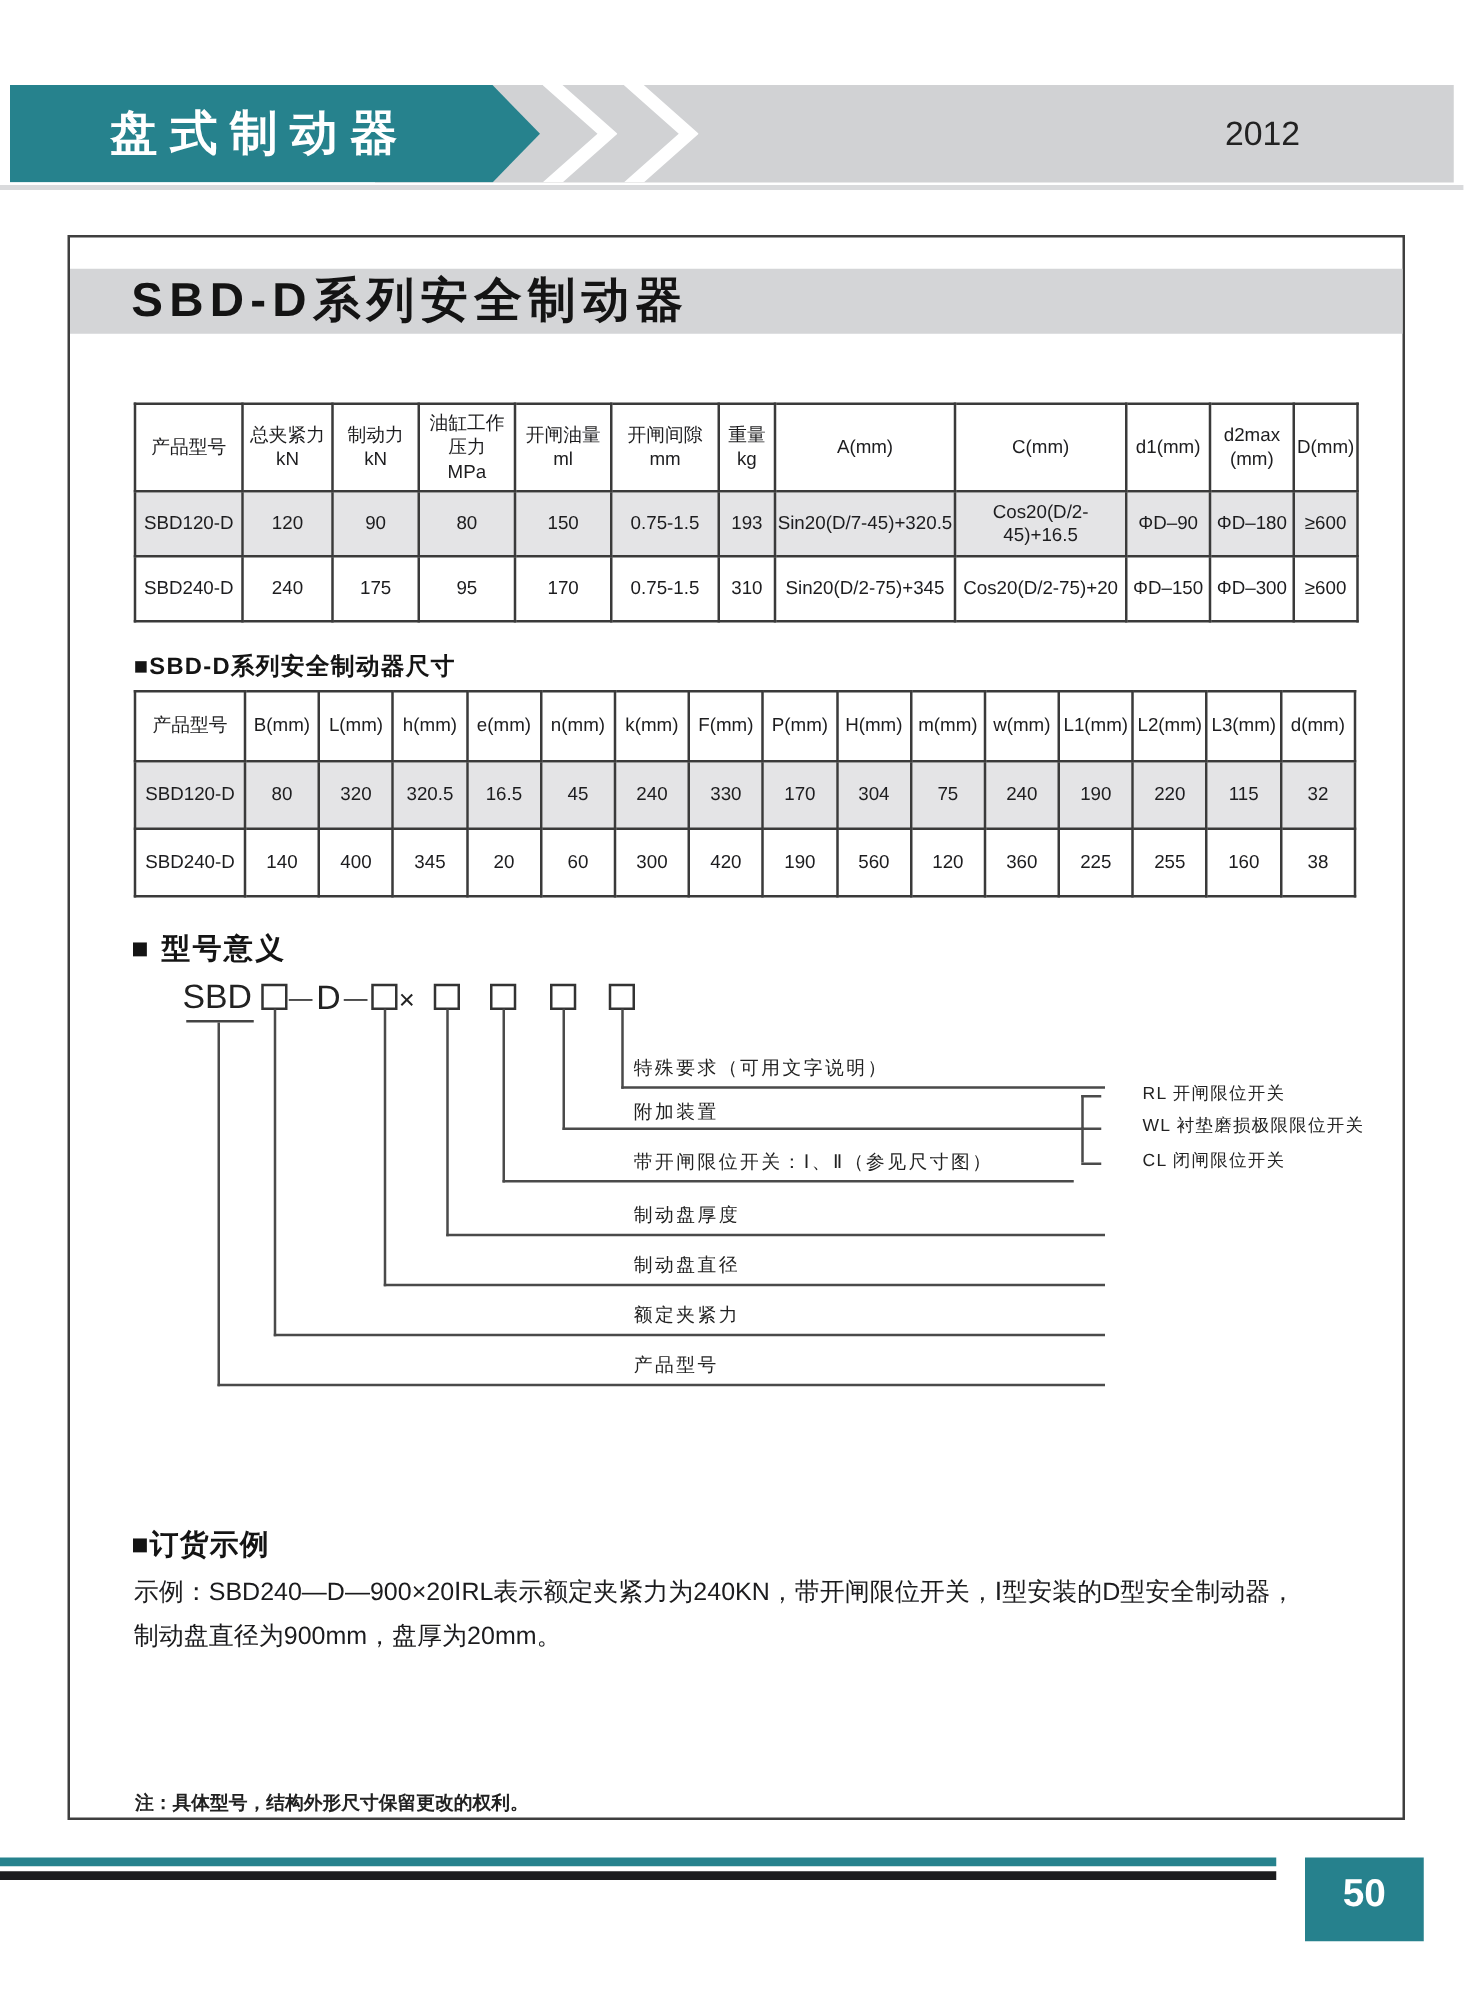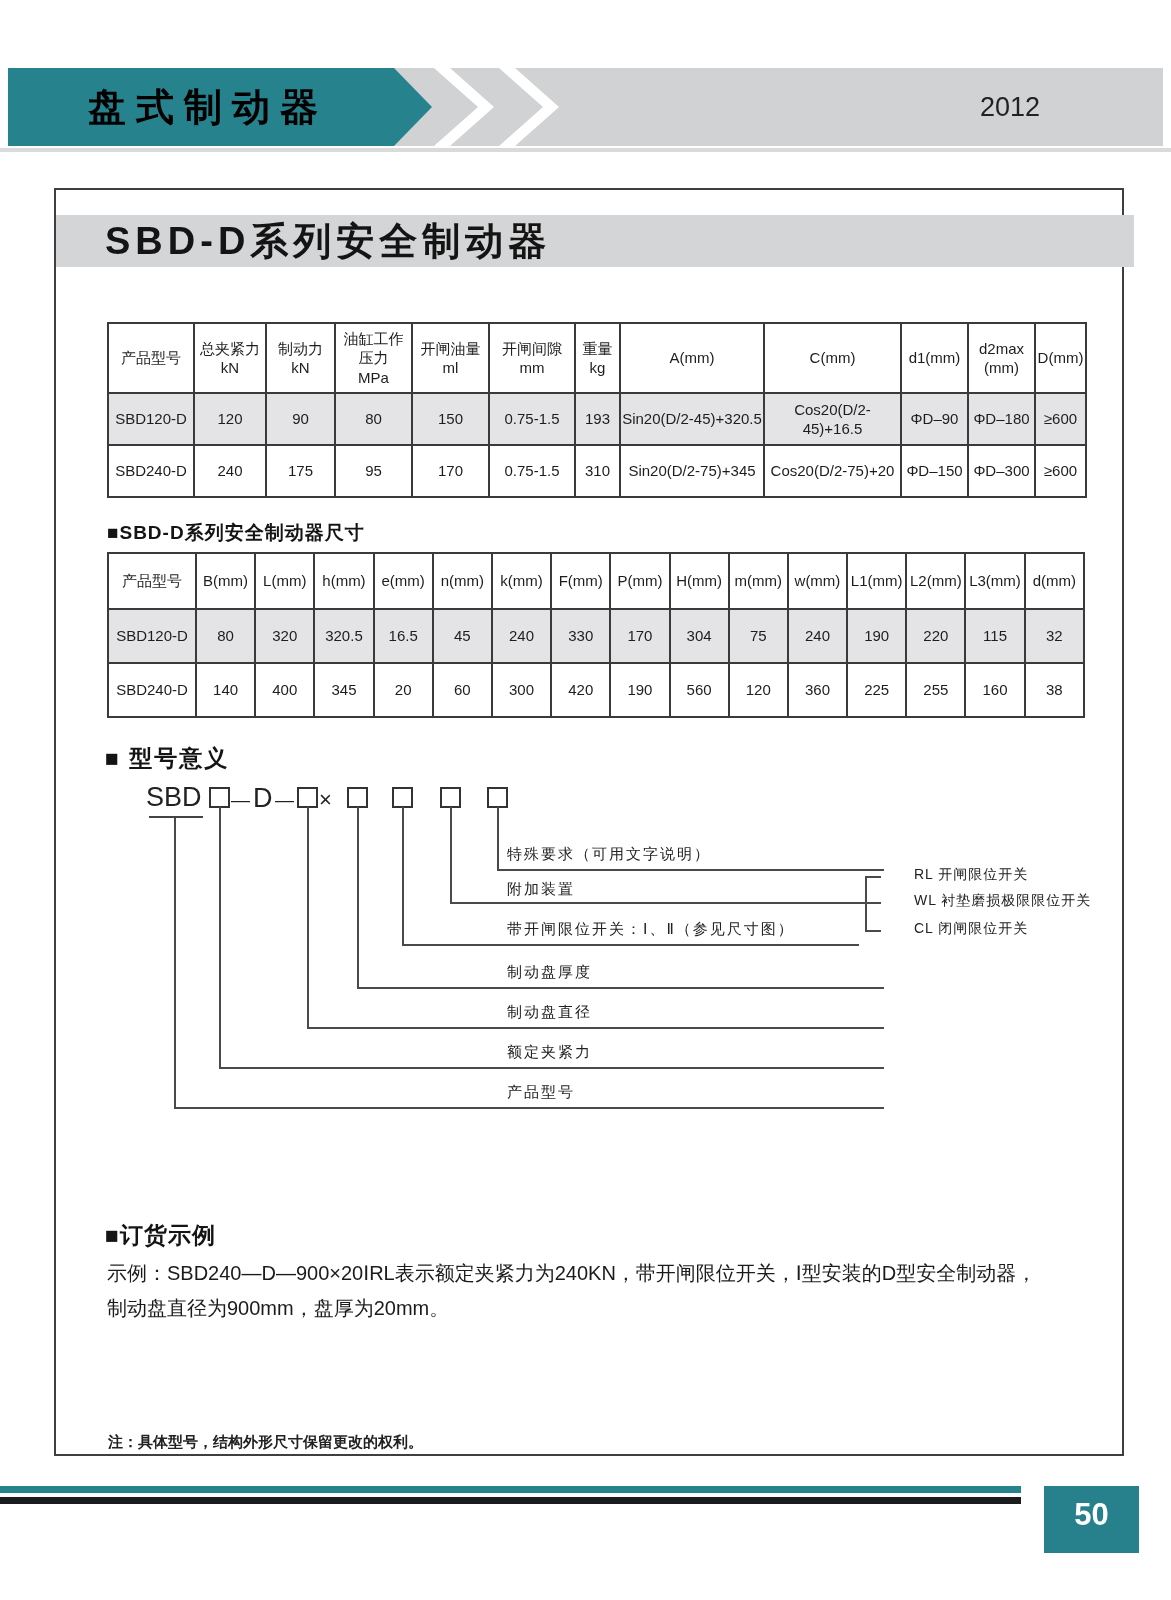--- a/index.html
+++ b/index.html
@@ -5,26 +5,26 @@
   html,body{margin:0;padding:0;background:#fff;}
   .page{position:relative;width:1171px;height:1600px;background:#ffffff;overflow:hidden;
         font-family:"Liberation Sans",sans-serif;color:#1d1d1f;}
   
   .band{position:absolute;left:300px;top:68px;width:863px;height:78px;background:#d1d2d4;}
   .chev{position:absolute;top:68px;width:60px;height:78px;background:#ffffff;
         clip-path:polygon(0 0,16px 0,100% 50%,16px 100%,0 100%,44px 50%);}
   .teal-arrow{position:absolute;left:8px;top:68px;width:424px;height:78px;background:#26828d;
         clip-path:polygon(0 0,calc(100% - 38px) 0,100% 50%,calc(100% - 38px) 100%,0 100%);}
   .teal-arrow .t{position:absolute;left:80px;top:0;line-height:78px;font-size:38px;font-weight:bold;
-        color:#000000;letter-spacing:10px;}
+        color:#ffffff;letter-spacing:10px;}
   .year{position:absolute;left:980px;top:68px;line-height:78px;font-size:27px;color:#222;}
   .rule{position:absolute;left:0;top:148px;width:1171px;height:4px;background:#d9dadc;}
   
   .box{position:absolute;left:54px;top:188px;width:1066px;height:1264px;border:2px solid #3f3f3f;background:#fff;}
-  .titlebar{position:absolute;left:0;top:25px;width:100%;height:52px;background:#d4d5d7;padding-left:12px;}
+  .titlebar{position:absolute;left:0;top:25px;width:100%;height:52px;background:#d4d5d7;}
   .titlebar .t{position:absolute;left:49px;top:0;line-height:52px;font-size:38px;font-weight:bold;
         letter-spacing:5px;color:#141414;}
   .seclabel{position:absolute;left:51px;font-size:19px;font-weight:bold;color:#141414;letter-spacing:1px;}
   .bigsec{position:absolute;left:49px;font-size:23px;font-weight:bold;color:#141414;letter-spacing:2px;}
   
   table.t{position:absolute;border-collapse:collapse;table-layout:fixed;width:978px;left:51px;
         font-size:15px;color:#1d1d1f;}
   table.t th,table.t td{border:2px solid #3a3a3a;text-align:center;vertical-align:middle;
         padding:0 1px;font-weight:normal;white-space:pre-line;line-height:1.3;overflow:hidden;}
   table.t tr.gray{background:#e4e4e6;}
@@ -110,21 +110,21 @@
         <th>D(mm)</th>
       </tr>
       <tr class="dr gray">
         <td>SBD120-D</td>
         <td>120</td>
         <td>90</td>
         <td>80</td>
         <td>150</td>
         <td>0.75-1.5</td>
         <td>193</td>
-        <td>Sin20(D/2-45)+320.5</td>
+        <td>Sin20(D/7-45)+320.5</td>
         <td>Cos20(D/2-45)+16.5</td>
         <td>ΦD–90</td>
         <td>ΦD–180</td>
         <td>≥600</td>
       </tr>
       <tr class="dr">
         <td>SBD240-D</td>
         <td>240</td>
         <td>175</td>
         <td>95</td>

